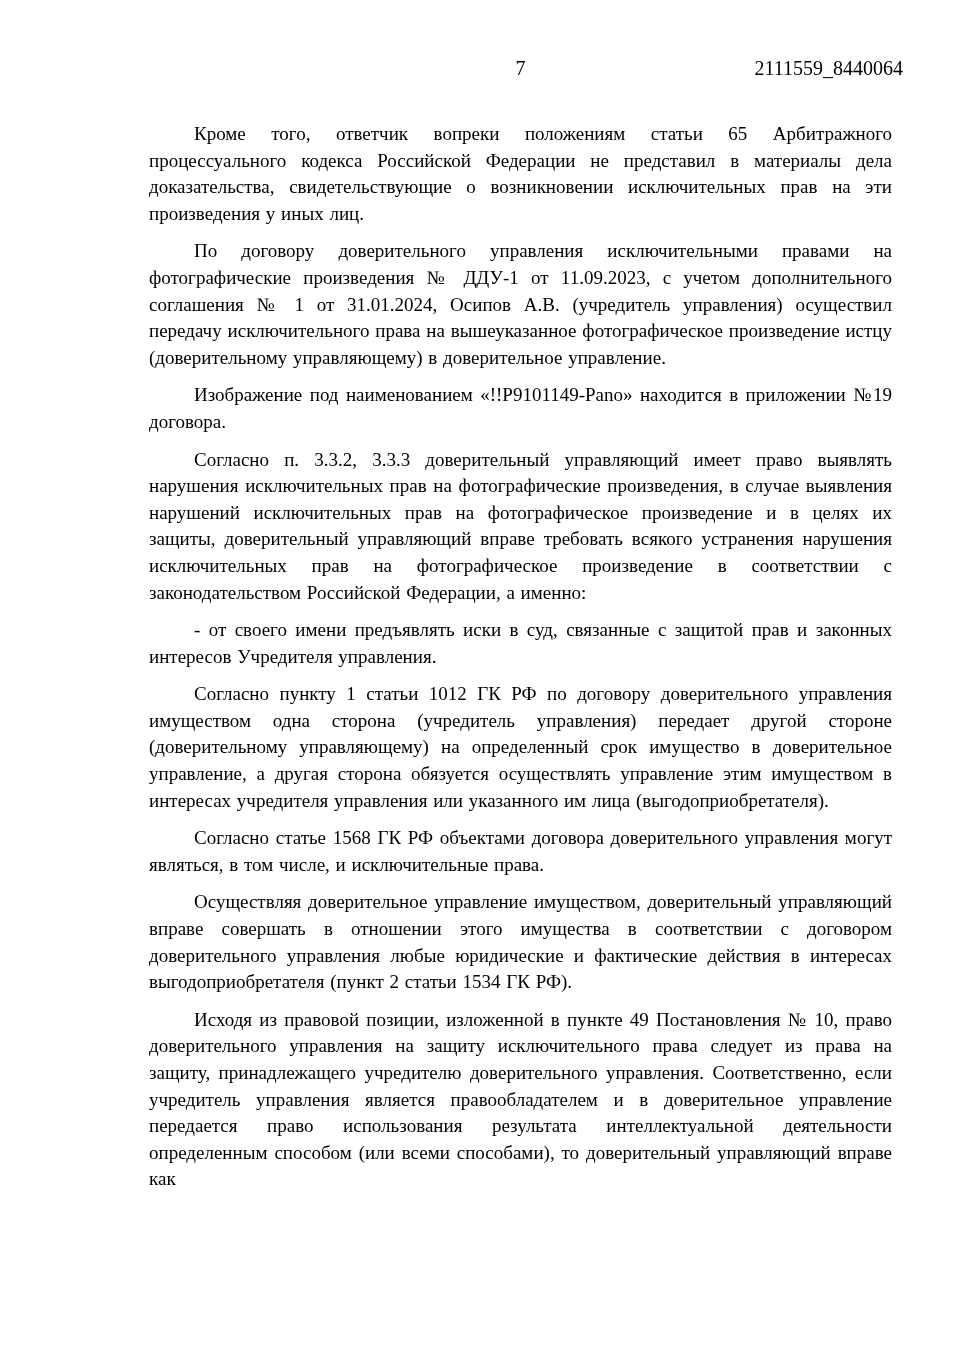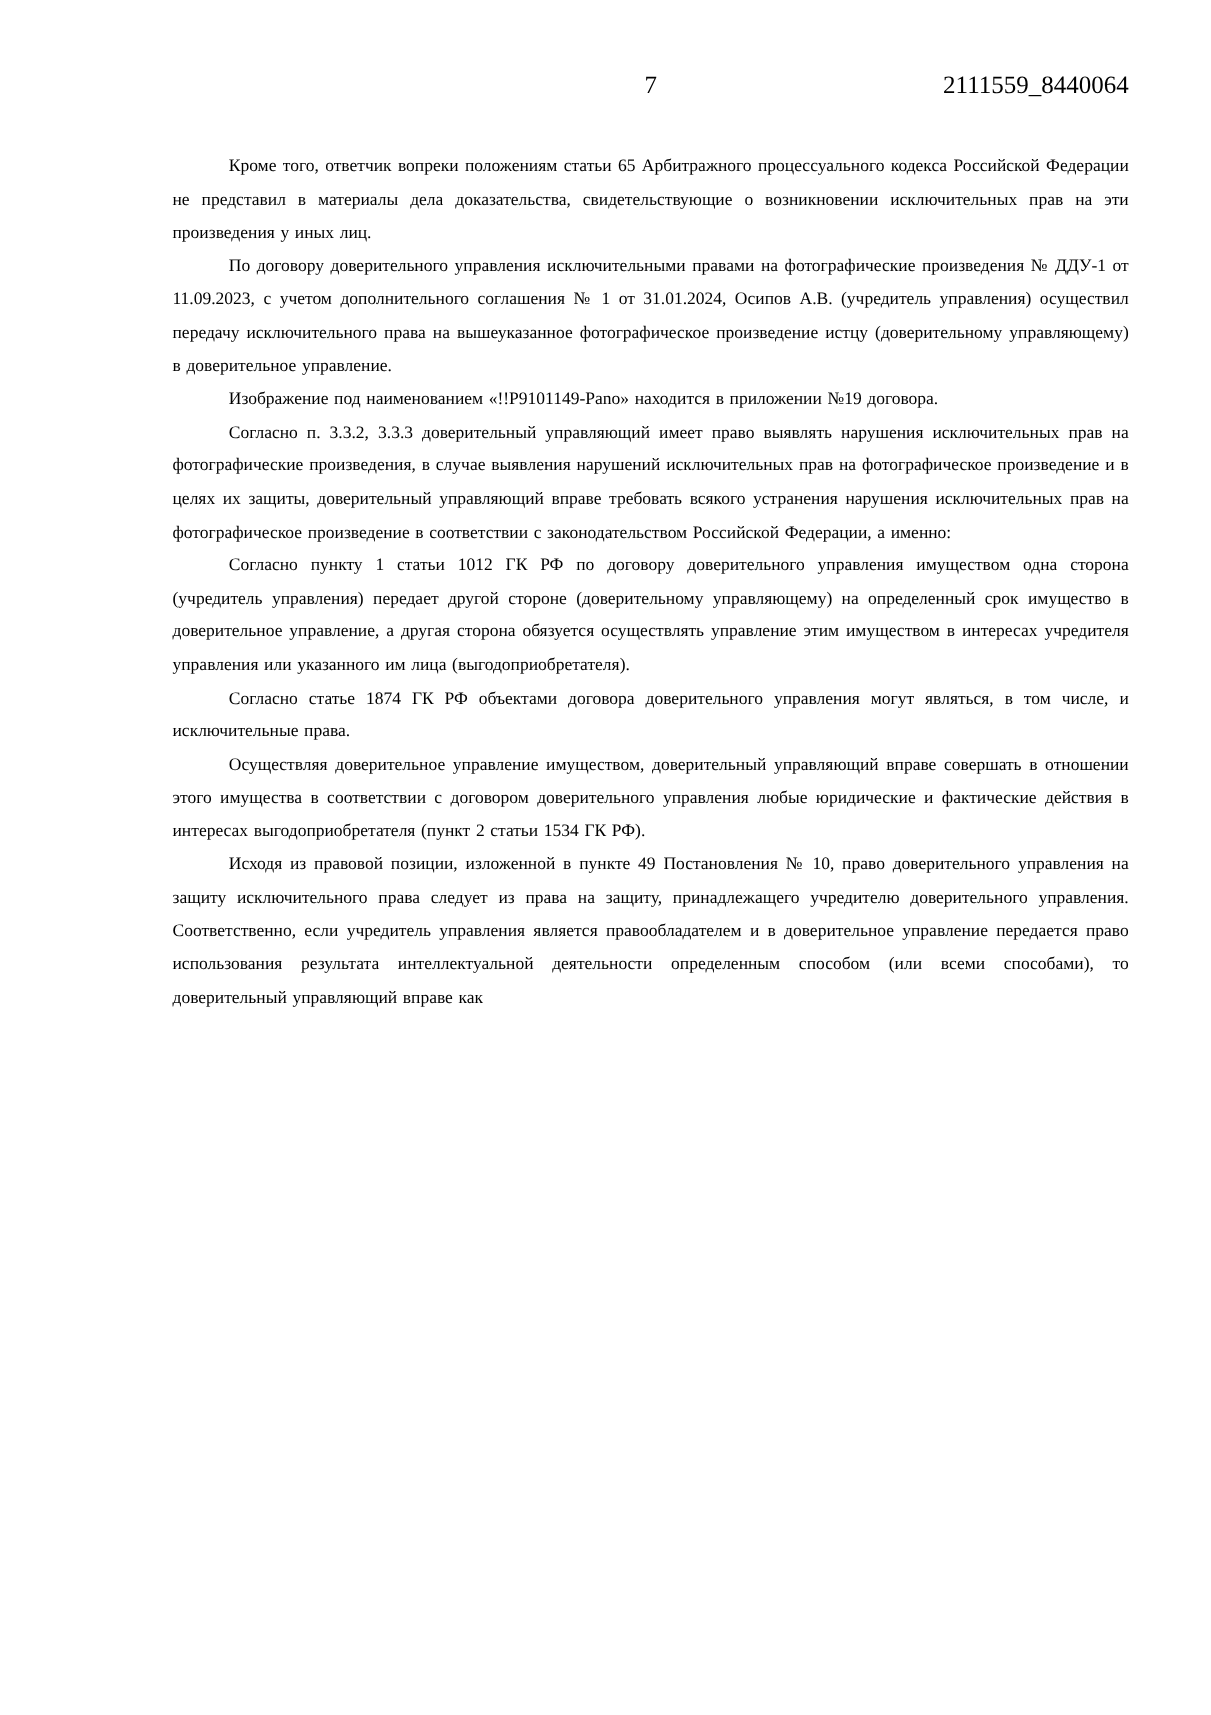--- a/index.html
+++ b/index.html
@@ -33,40 +33,41 @@
     right: 0;
     text-align: center;
   }
   .document-id {
     position: absolute;
     right: 0;
     top: 0;
     text-align: center;
   }
   .document-body p {
-    margin: 0;
-    font-size: 14px;
+    margin: 11px;
+    font-size: 19px;
     line-height: 26.6px;
     text-align: justify;
     text-indent: 45px;
     word-spacing: 1px;
   }
 </style>
 </head>
 <body>
 
 <div class="page">
   <div class="page-header">
     <span class="page-number">7</span>
     <span class="document-id">2111559_8440064</span>
   </div>
 
   <div class="document-body">
     <p>Кроме того, ответчик вопреки положениям статьи 65 Арбитражного процессуального кодекса Российской Федерации не представил в материалы дела доказательства, свидетельствующие о возникновении исключительных прав на эти произведения у иных лиц.</p>
     <p>По договору доверительного управления исключительными правами на фотографические произведения № ДДУ-1 от 11.09.2023, с учетом дополнительного соглашения № 1 от 31.01.2024, Осипов А.В. (учредитель управления) осуществил передачу исключительного права на вышеуказанное фотографическое произведение истцу (доверительному управляющему) в доверительное управление.</p>
     <p>Изображение под наименованием «!!P9101149-Pano» находится в приложении №19 договора.</p>
     <p>Согласно п. 3.3.2, 3.3.3 доверительный управляющий имеет право выявлять нарушения исключительных прав на фотографические произведения, в случае выявления нарушений исключительных прав на фотографическое произведение и в целях их защиты, доверительный управляющий вправе требовать всякого устранения нарушения исключительных прав на фотографическое произведение в соответствии с законодательством Российской Федерации, а именно:</p>
+    <p>- от своего имени предъявлять иски в суд, связанные с защитой прав и законных интересов Учредителя управления.</p>
     <p>Согласно пункту 1 статьи 1012 ГК РФ по договору доверительного управления имуществом одна сторона (учредитель управления) передает другой стороне (доверительному управляющему) на определенный срок имущество в доверительное управление, а другая сторона обязуется осуществлять управление этим имуществом в интересах учредителя управления или указанного им лица (выгодоприобретателя).</p>
-    <p>Согласно статье 1874 ГК РФ объектами договора доверительного управления могут являться, в том числе, и исключительные права.</p>
+    <p>Согласно статье 1568 ГК РФ объектами договора доверительного управления могут являться, в том числе, и исключительные права.</p>
     <p>Осуществляя доверительное управление имуществом, доверительный управляющий вправе совершать в отношении этого имущества в соответствии с договором доверительного управления любые юридические и фактические действия в интересах выгодоприобретателя (пункт 2 статьи 1534 ГК РФ).</p>
     <p>Исходя из правовой позиции, изложенной в пункте 49 Постановления № 10, право доверительного управления на защиту исключительного права следует из права на защиту, принадлежащего учредителю доверительного управления. Соответственно, если учредитель управления является правообладателем и в доверительное управление передается право использования результата интеллектуальной деятельности определенным способом (или всеми способами), то доверительный управляющий вправе как</p>
   </div>
 </div>
 
 </body></html>

